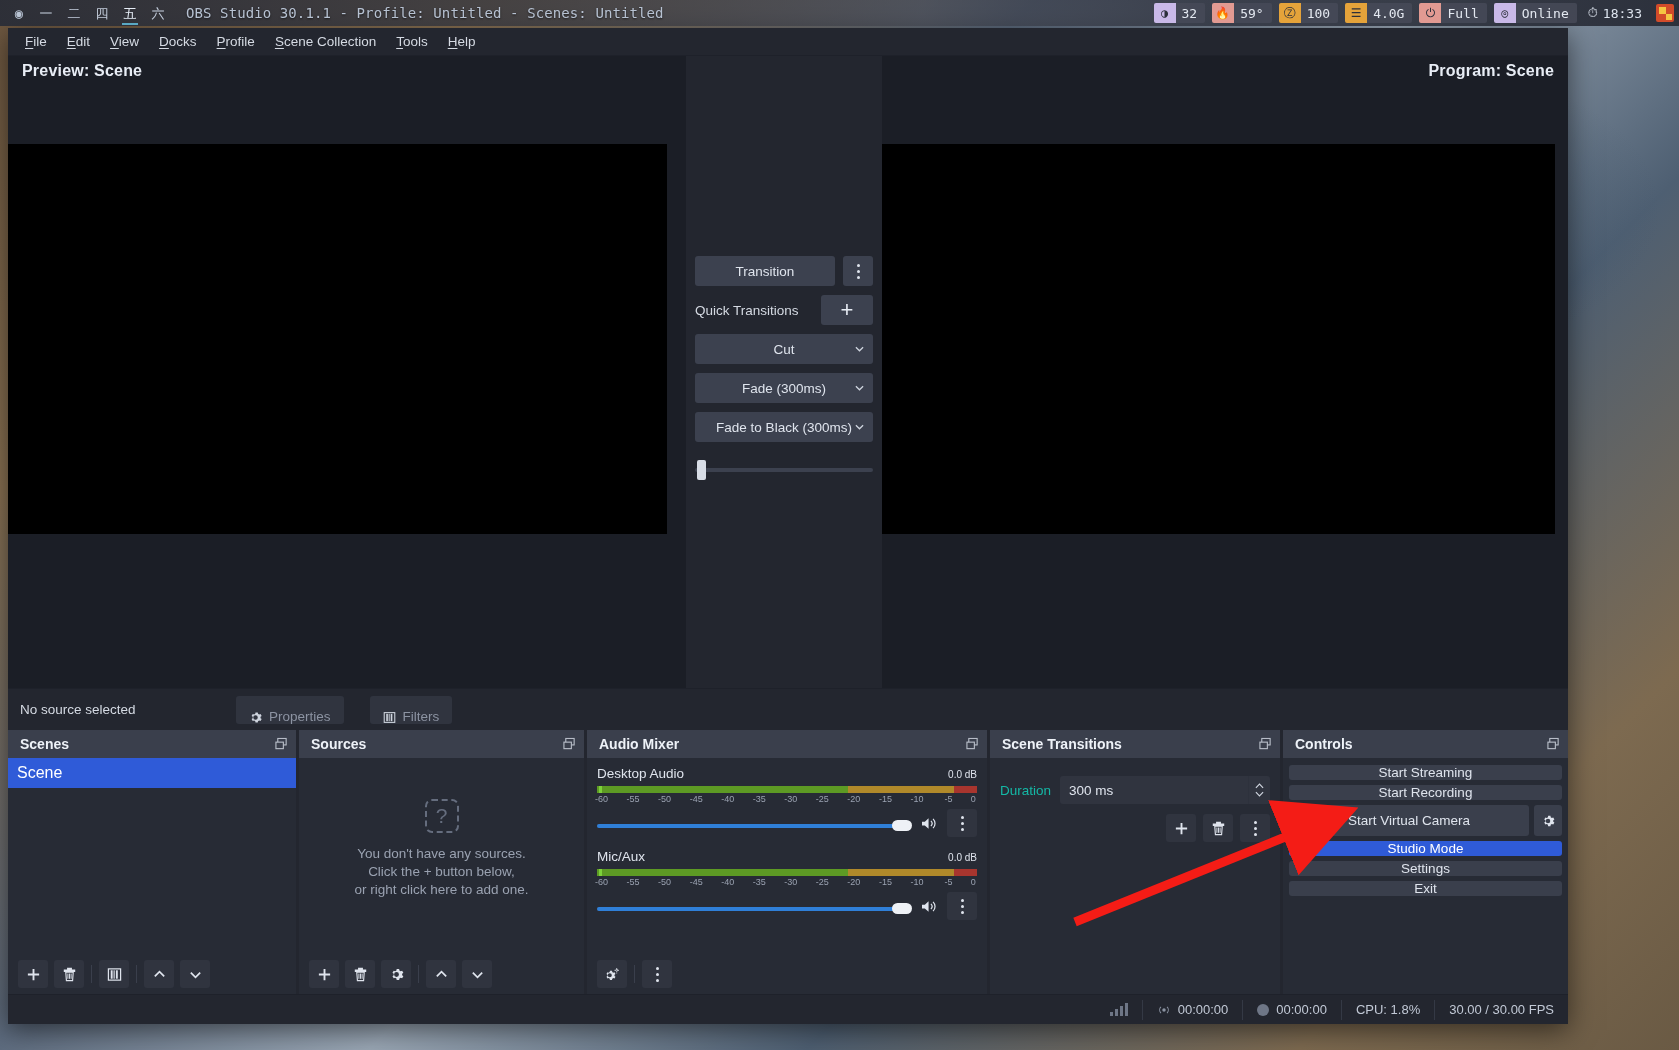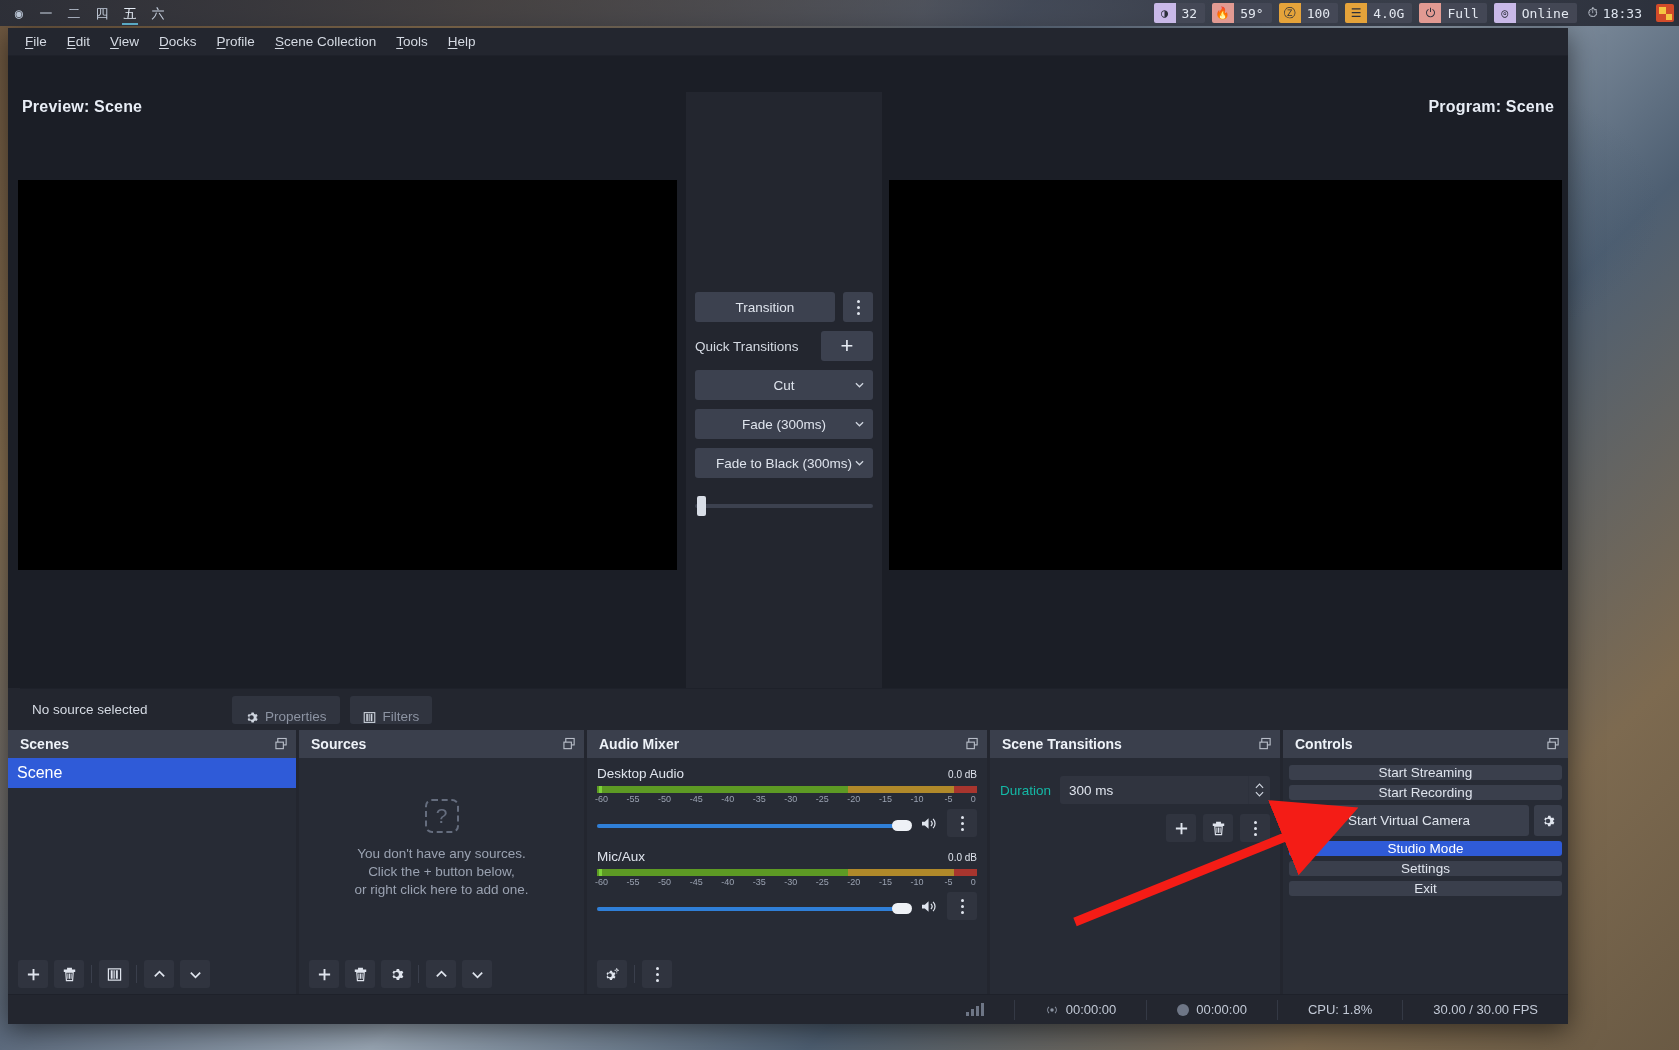--- a/index.html
+++ b/index.html
@@ -103,23 +103,22 @@
     white-space: nowrap; cursor: default;
   }
   .menu-item u { text-decoration: underline; text-underline-offset: 2px; }
 
   
   .stage {
     flex: 0 0 632px; display: flex; position: relative;
     background: #1b1e26;
   }
   .stage-col {
-    display: flex; flex-direction: column; align-items: center;
+    display: flex; flex-direction: column; align-items: flex-start;
     background: #1b1e26;
-    margin-top: 36px;
   }
   .col-preview { width: 678px; }
   .col-mid     { width: 196px; background: #23262f; }
   .col-program { flex: 1; }
   .stage-label {
     width: 100%; font-size: 16px; font-weight: bold; color: #e8edf5;
     padding: 6px 0 0 14px; height: 30px; letter-spacing: .2px;
   }
   .stage-label.right { text-align: right; padding: 6px 14px 0 0; }
   .canvas {
@@ -163,21 +162,21 @@
   }
   .tbar .track { position: absolute; left: 0; right: 0; height: 4px; background: #3c414f; border-radius: 2px; }
   .tbar .knob {
     position: absolute; left: 2px; width: 9px; height: 20px;
     background: #d8dde6; border-radius: 2px;
   }
 
   
   .srcbar {
     height: 42px; background: #23262f; display: flex; align-items: center;
-    padding: 0 12px; gap: 10px; border-top: 1px solid #1e212a; margin-left: 12px;
+    padding: 0 12px; gap: 26px; border-top: 1px solid #1e212a;
   }
   .srcbar .nosrc { font-size: 13.5px; color: #d5dae3; width: 190px; }
   .tool-btn {
     display: flex; align-items: flex-end; gap: 7px; height: 28px; padding: 0 13px;
     background: #30343f; border-radius: 3px; font-size: 13.5px; color: #8c93a2; cursor: default;
   }
 
   
   .docks { flex: 1; display: flex; background: #23262f; padding: 0; gap: 3px; }
   .dock { display: flex; flex-direction: column; background: #272b35; }
@@ -280,21 +279,21 @@
     width: 28px; background: #3a3f4c; border-radius: 3px;
     display: flex; align-items: center; justify-content: center; cursor: pointer;
   }
 
   
   .statusbar {
     height: 30px; background: #23262f; display: flex; align-items: center;
     justify-content: flex-end; gap: 0; border-top: 1px solid #1e212a;
   }
   .st-cell {
-    display: flex; align-items: center; gap: 7px; padding: 0 30px; height: 20px;
+    display: flex; align-items: center; gap: 7px; padding: 0 14px; height: 20px;
     font-size: 13px; color: #c2c9d6; border-left: 1px solid #343945;
   }
   .st-cell:first-child { border-left: none; }
   .bars { display: flex; align-items: flex-end; gap: 2px; height: 12px; }
   .bars i { width: 3px; background: #6e7686; display: block; }
   .bars i:nth-child(1) { height: 4px; }
   .bars i:nth-child(2) { height: 7px; }
   .bars i:nth-child(3) { height: 10px; }
   .bars i:nth-child(4) { height: 13px; }
   .dot-rec { width: 12px; height: 12px; border-radius: 50%; background: #6e7686; }
@@ -309,20 +308,21 @@
 <div class="wallpaper"></div>
 
 <div class="sysbar">
   <div class="sys-left">
     <div class="sys-icon">◉</div>
     <div class="ws">一</div>
     <div class="ws">二</div>
     <div class="ws">四</div>
     <div class="ws active">五</div>
     <div class="ws">六</div>
+    <div class="sys-title">OBS Studio 30.1.1 - Profile: Untitled - Scenes: Untitled</div>
   </div>
   <div class="sys-right">
     <div class="pill purple">
       <div class="ic">◑</div>
       <div class="val">32</div>
     </div>
     <div class="pill red">
       <div class="ic">🔥</div>
       <div class="val">59°</div>
     </div>

